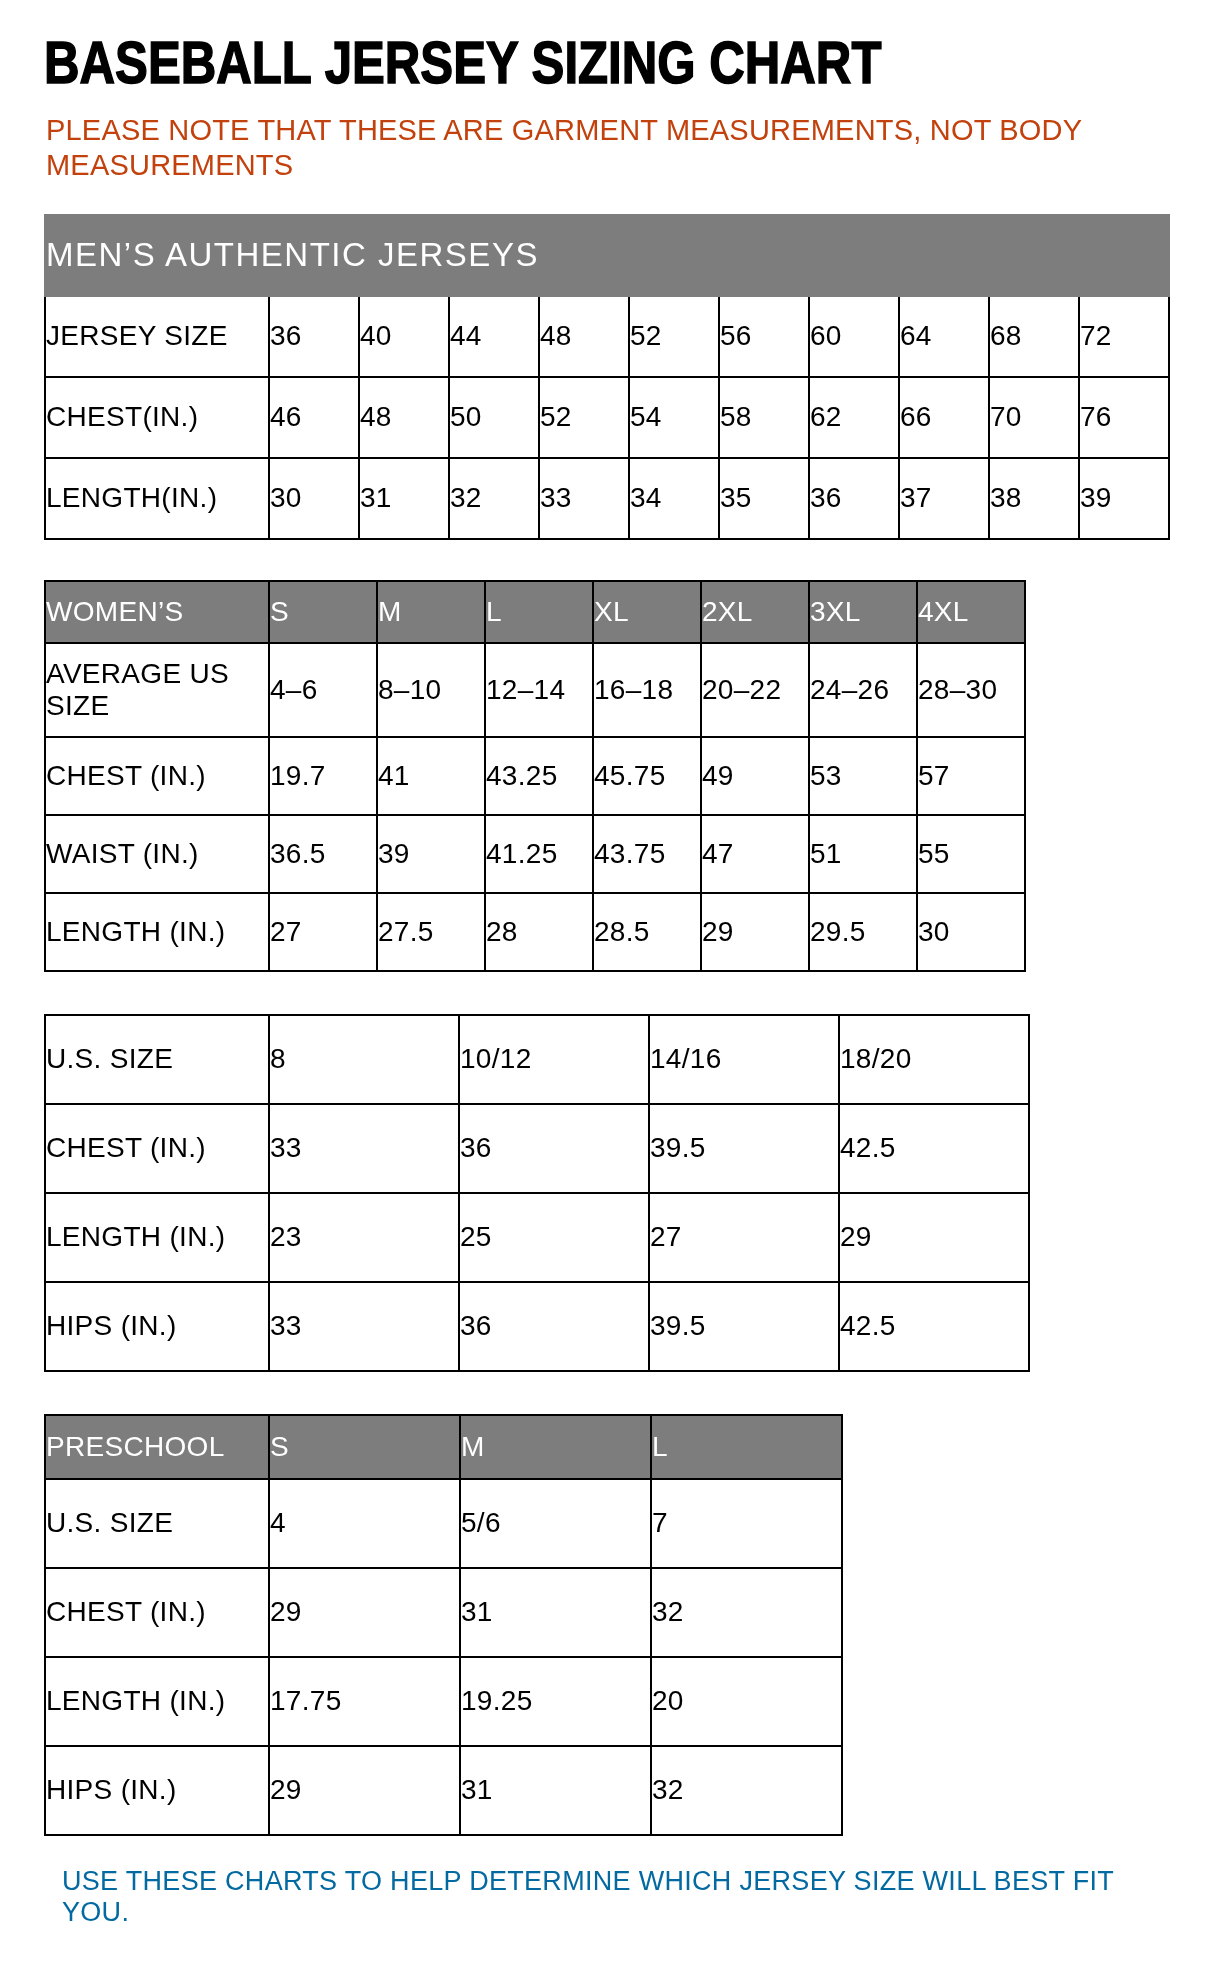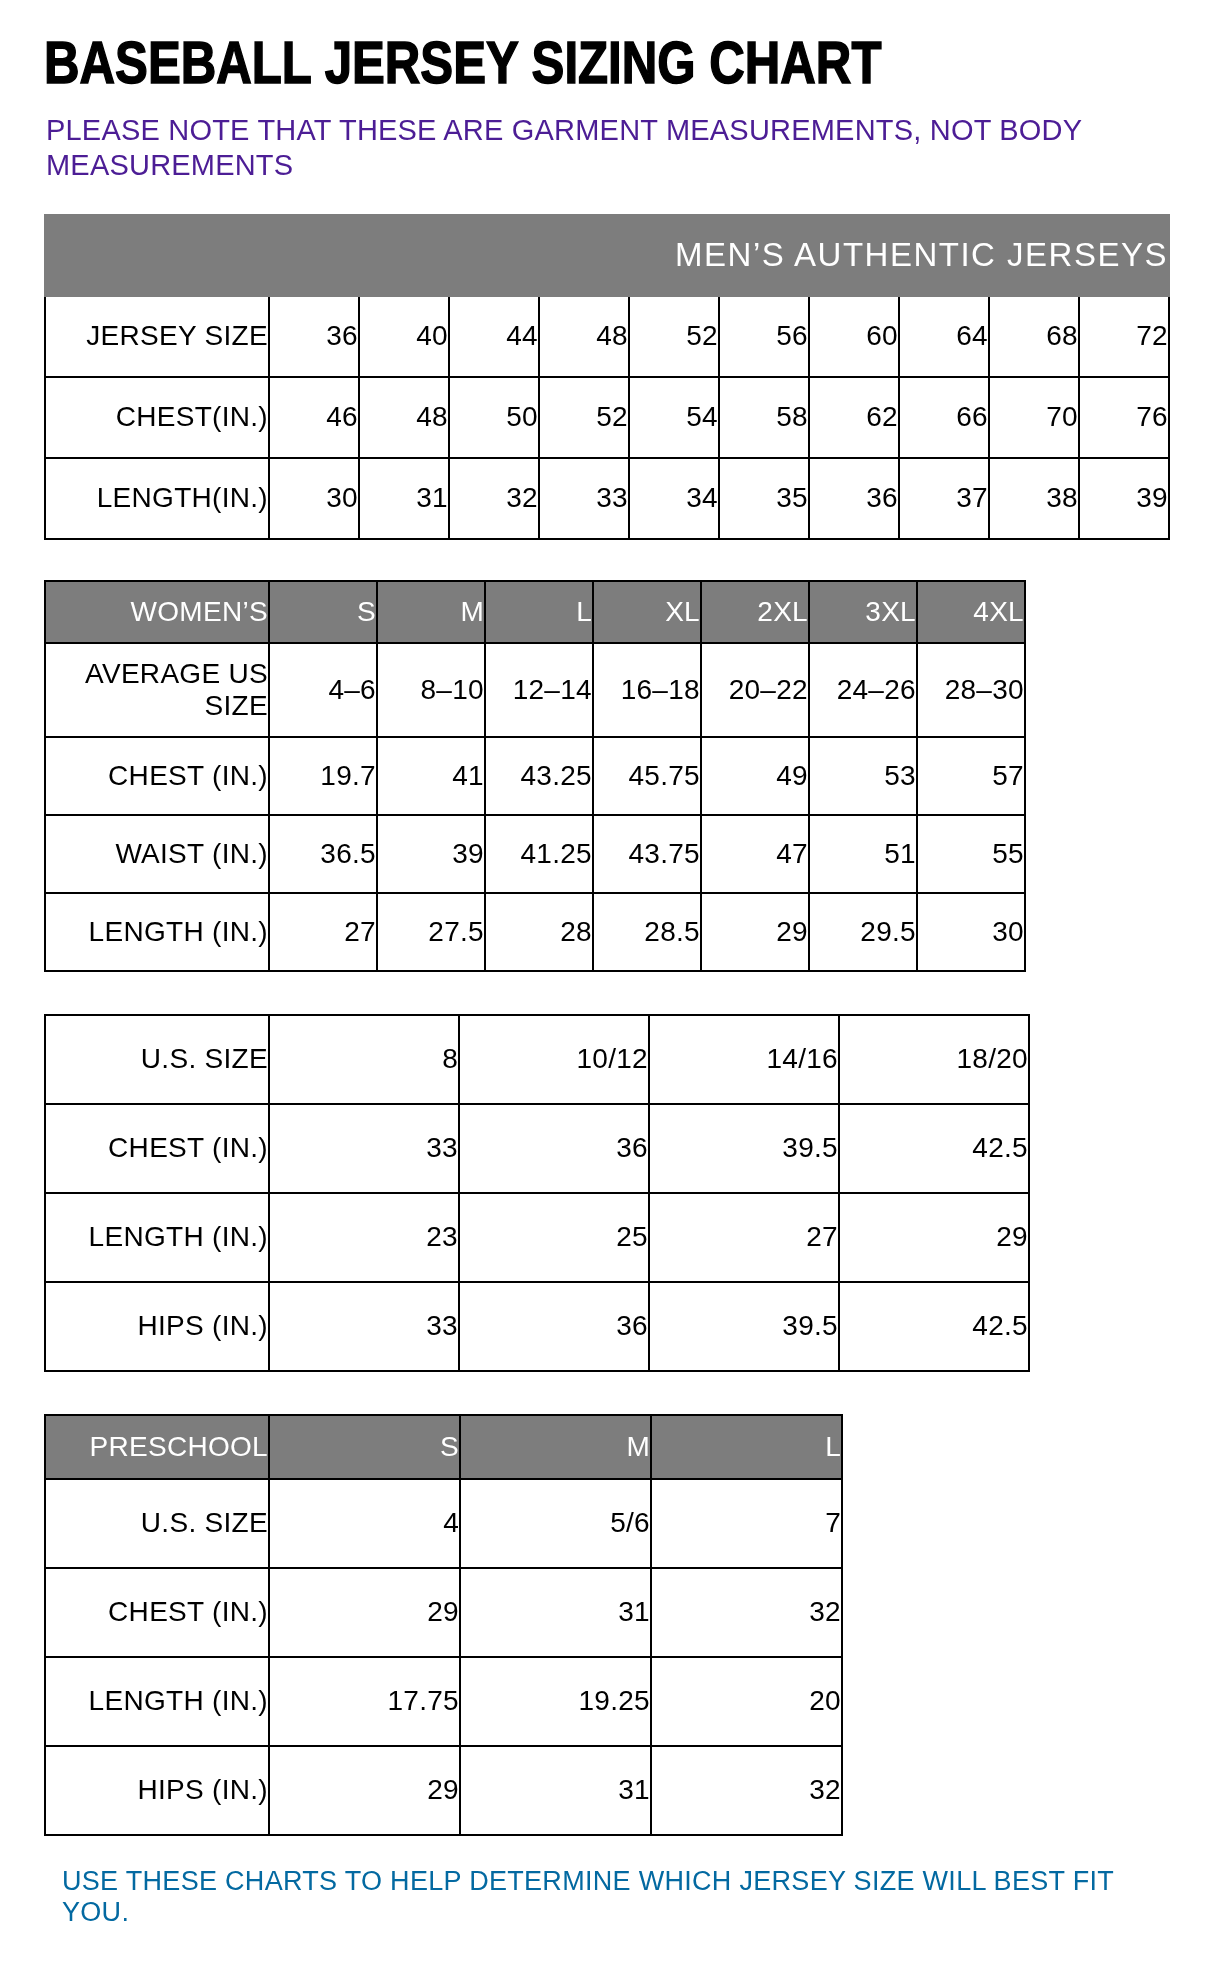--- a/index.html
+++ b/index.html
@@ -6,25 +6,25 @@
   body { margin:0; background:#ffffff; color:#000; font-family:"Liberation Sans", sans-serif; }
   .page { width:1220px; height:1974px; padding:28px 36px 0 44px; overflow:hidden; }
 
   .title {
     margin:0; font-size:60px; font-weight:bold; white-space:nowrap;
     transform:scaleX(0.82); transform-origin:left center;
     -webkit-text-stroke:1.5px #000; letter-spacing:0;
     font-family:"Liberation Sans", sans-serif;
   }
   .note {
-    color:#4c1d95; font-size:29px; line-height:1.22; letter-spacing:0.2px;
+    color:#c2410c; font-size:29px; line-height:1.22; letter-spacing:0.2px;
     margin:16px 0 0 2px; max-width:1060px;
   }
 
-  table { border-collapse:collapse; table-layout:fixed; text-align:right; }
+  table { border-collapse:collapse; table-layout:fixed; text-align:left; }
   td, th { border:2px solid #000; font-weight:normal; font-size:28px; letter-spacing:0.3px; padding:0; line-height:1.15; }
   .gray { background:#7d7d7d; color:#fff; }
 
   .mens { margin-top:30px; }
   .mens td, .mens th { height:81px; }
   .mens .banner { font-size:33px; letter-spacing:1.5px; border:2px solid #7d7d7d; }
 
   .womens { margin-top:40px; }
   .womens td { height:78px; }
   .womens th { height:62px; }

